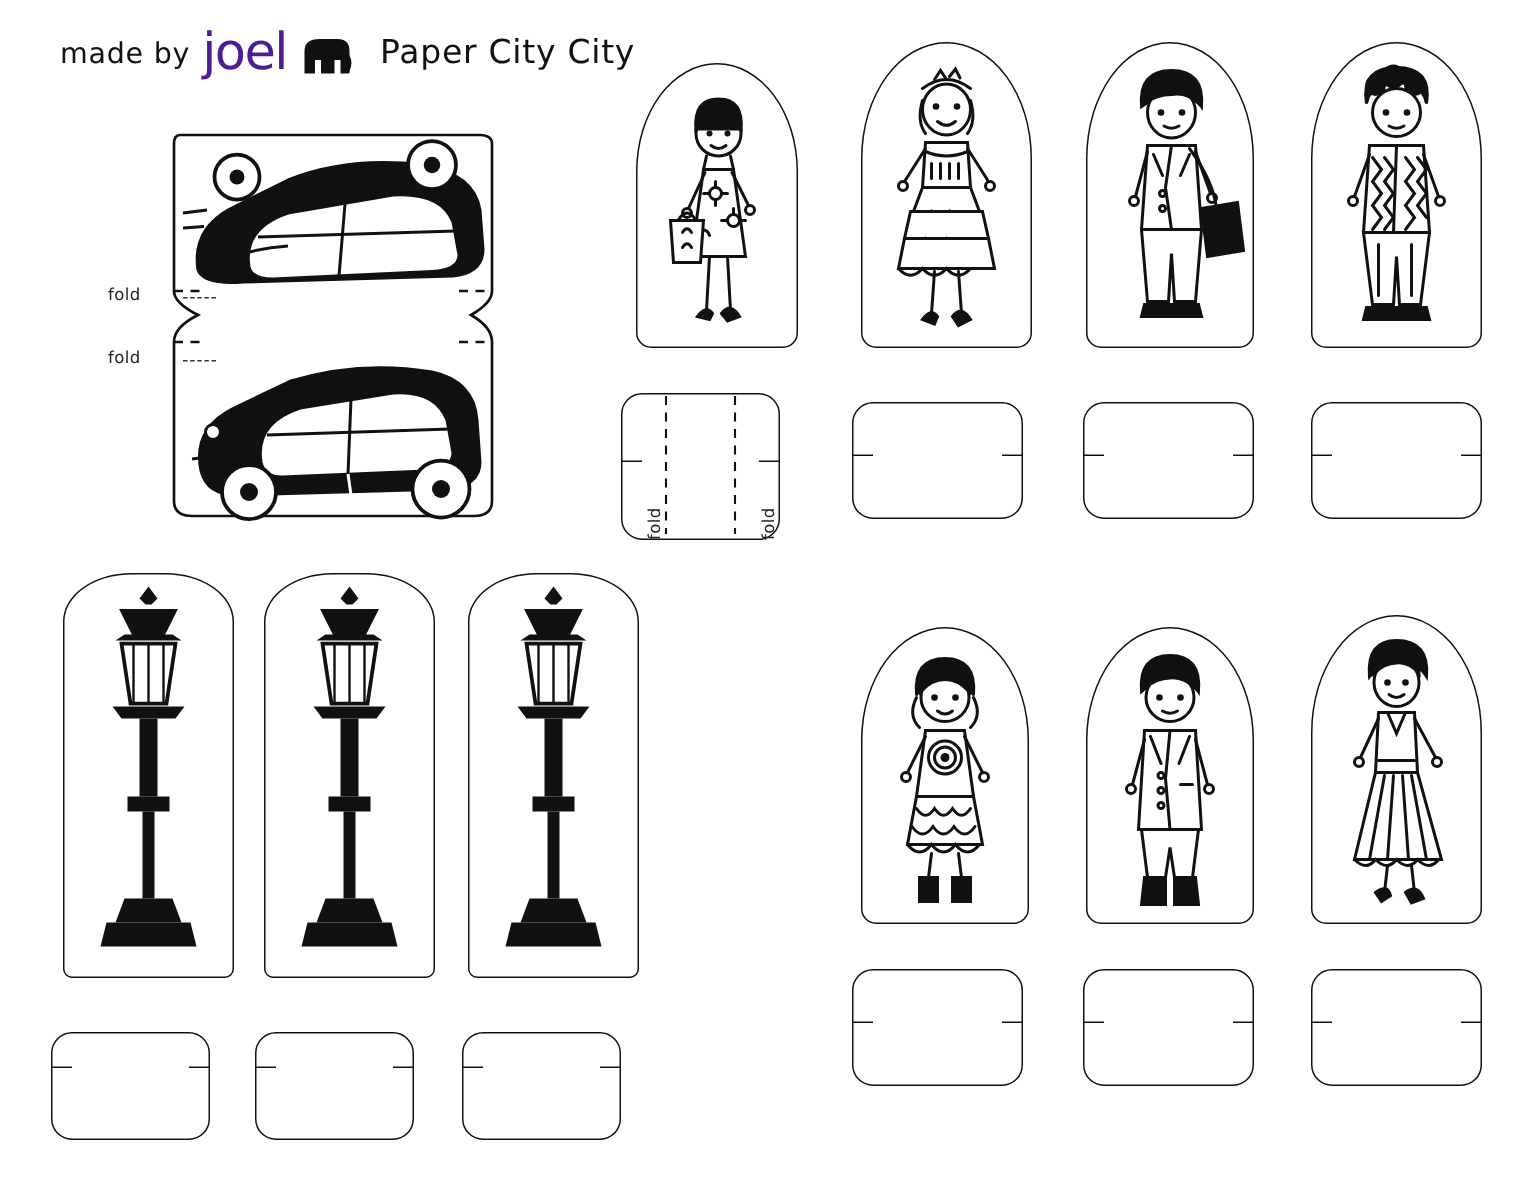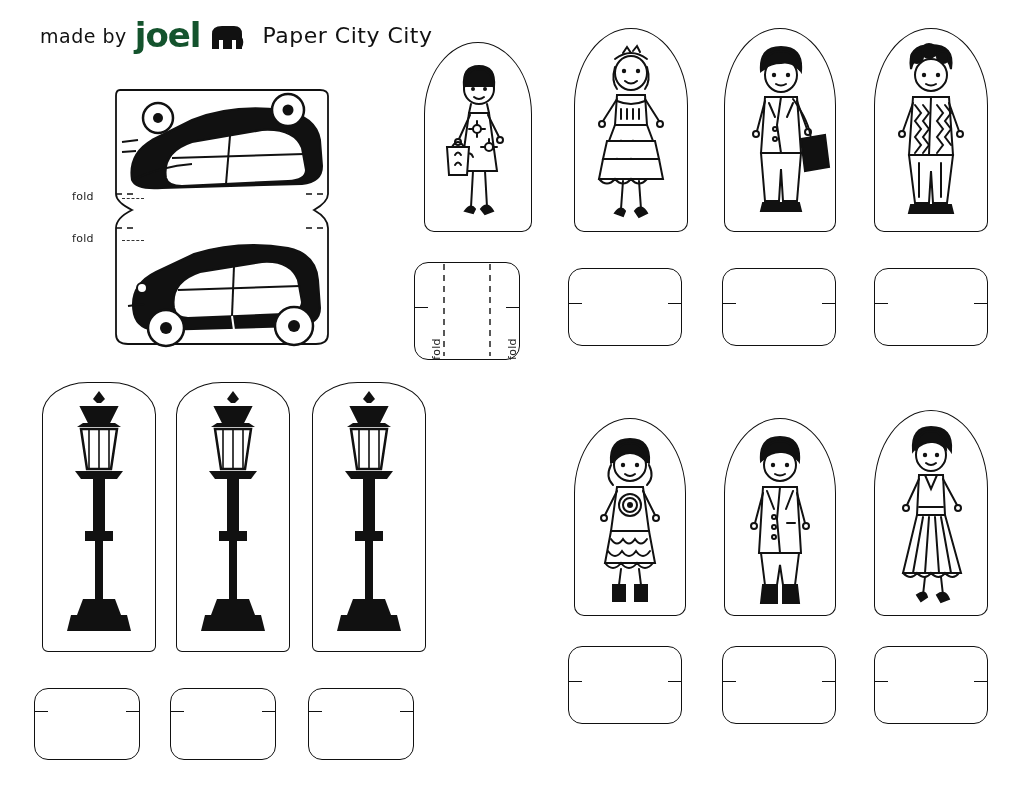--- a/index.html
+++ b/index.html
@@ -36,23 +36,23 @@
   .made-by {
     font-family: "DejaVu Sans", sans-serif;
     font-size: 19px;
     letter-spacing: 0.5px;
     color: #111;
     padding-bottom: 5px;
   }
   .joel {
     font-family: "DejaVu Sans", sans-serif;
     font-size: 34px;
-    font-weight: 700;
+    font-weight: 400;
     letter-spacing: -1px;
-    color: #14532d;
+    color: #4c1d95;
     line-height: 1;
   }
   .elephant {
     width: 34px;
     height: 26px;
     position: relative;
     margin-left: 2px;
     margin-bottom: 2px;
   }
   .title-text {

